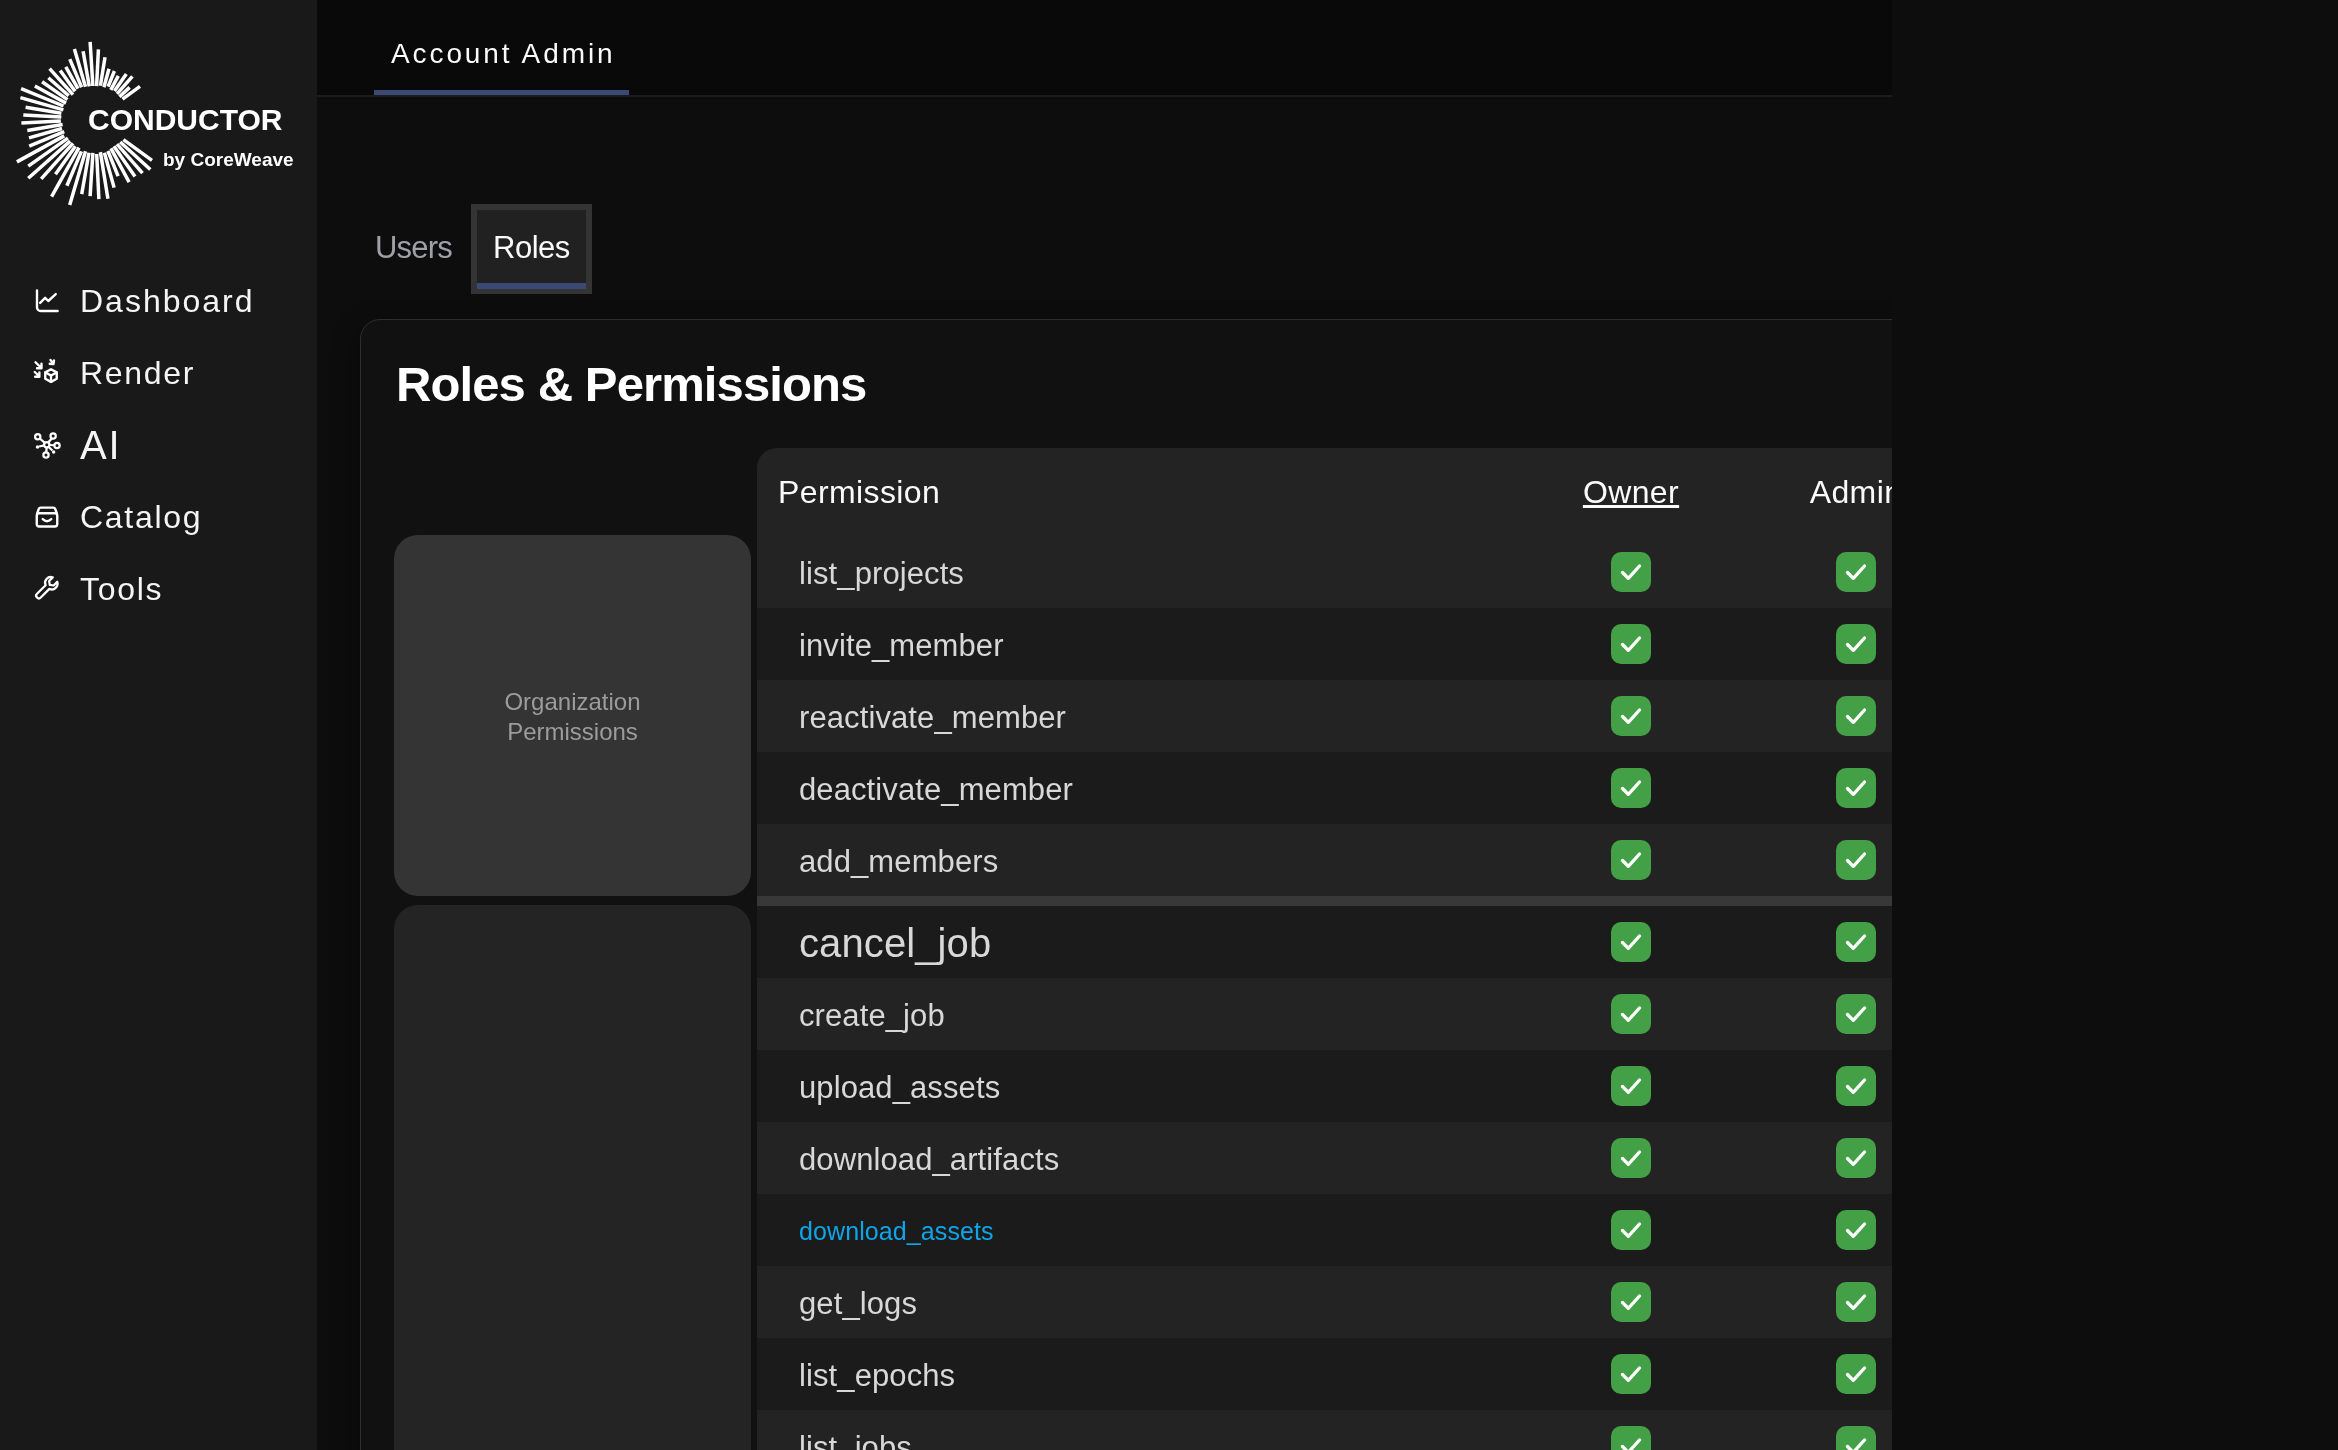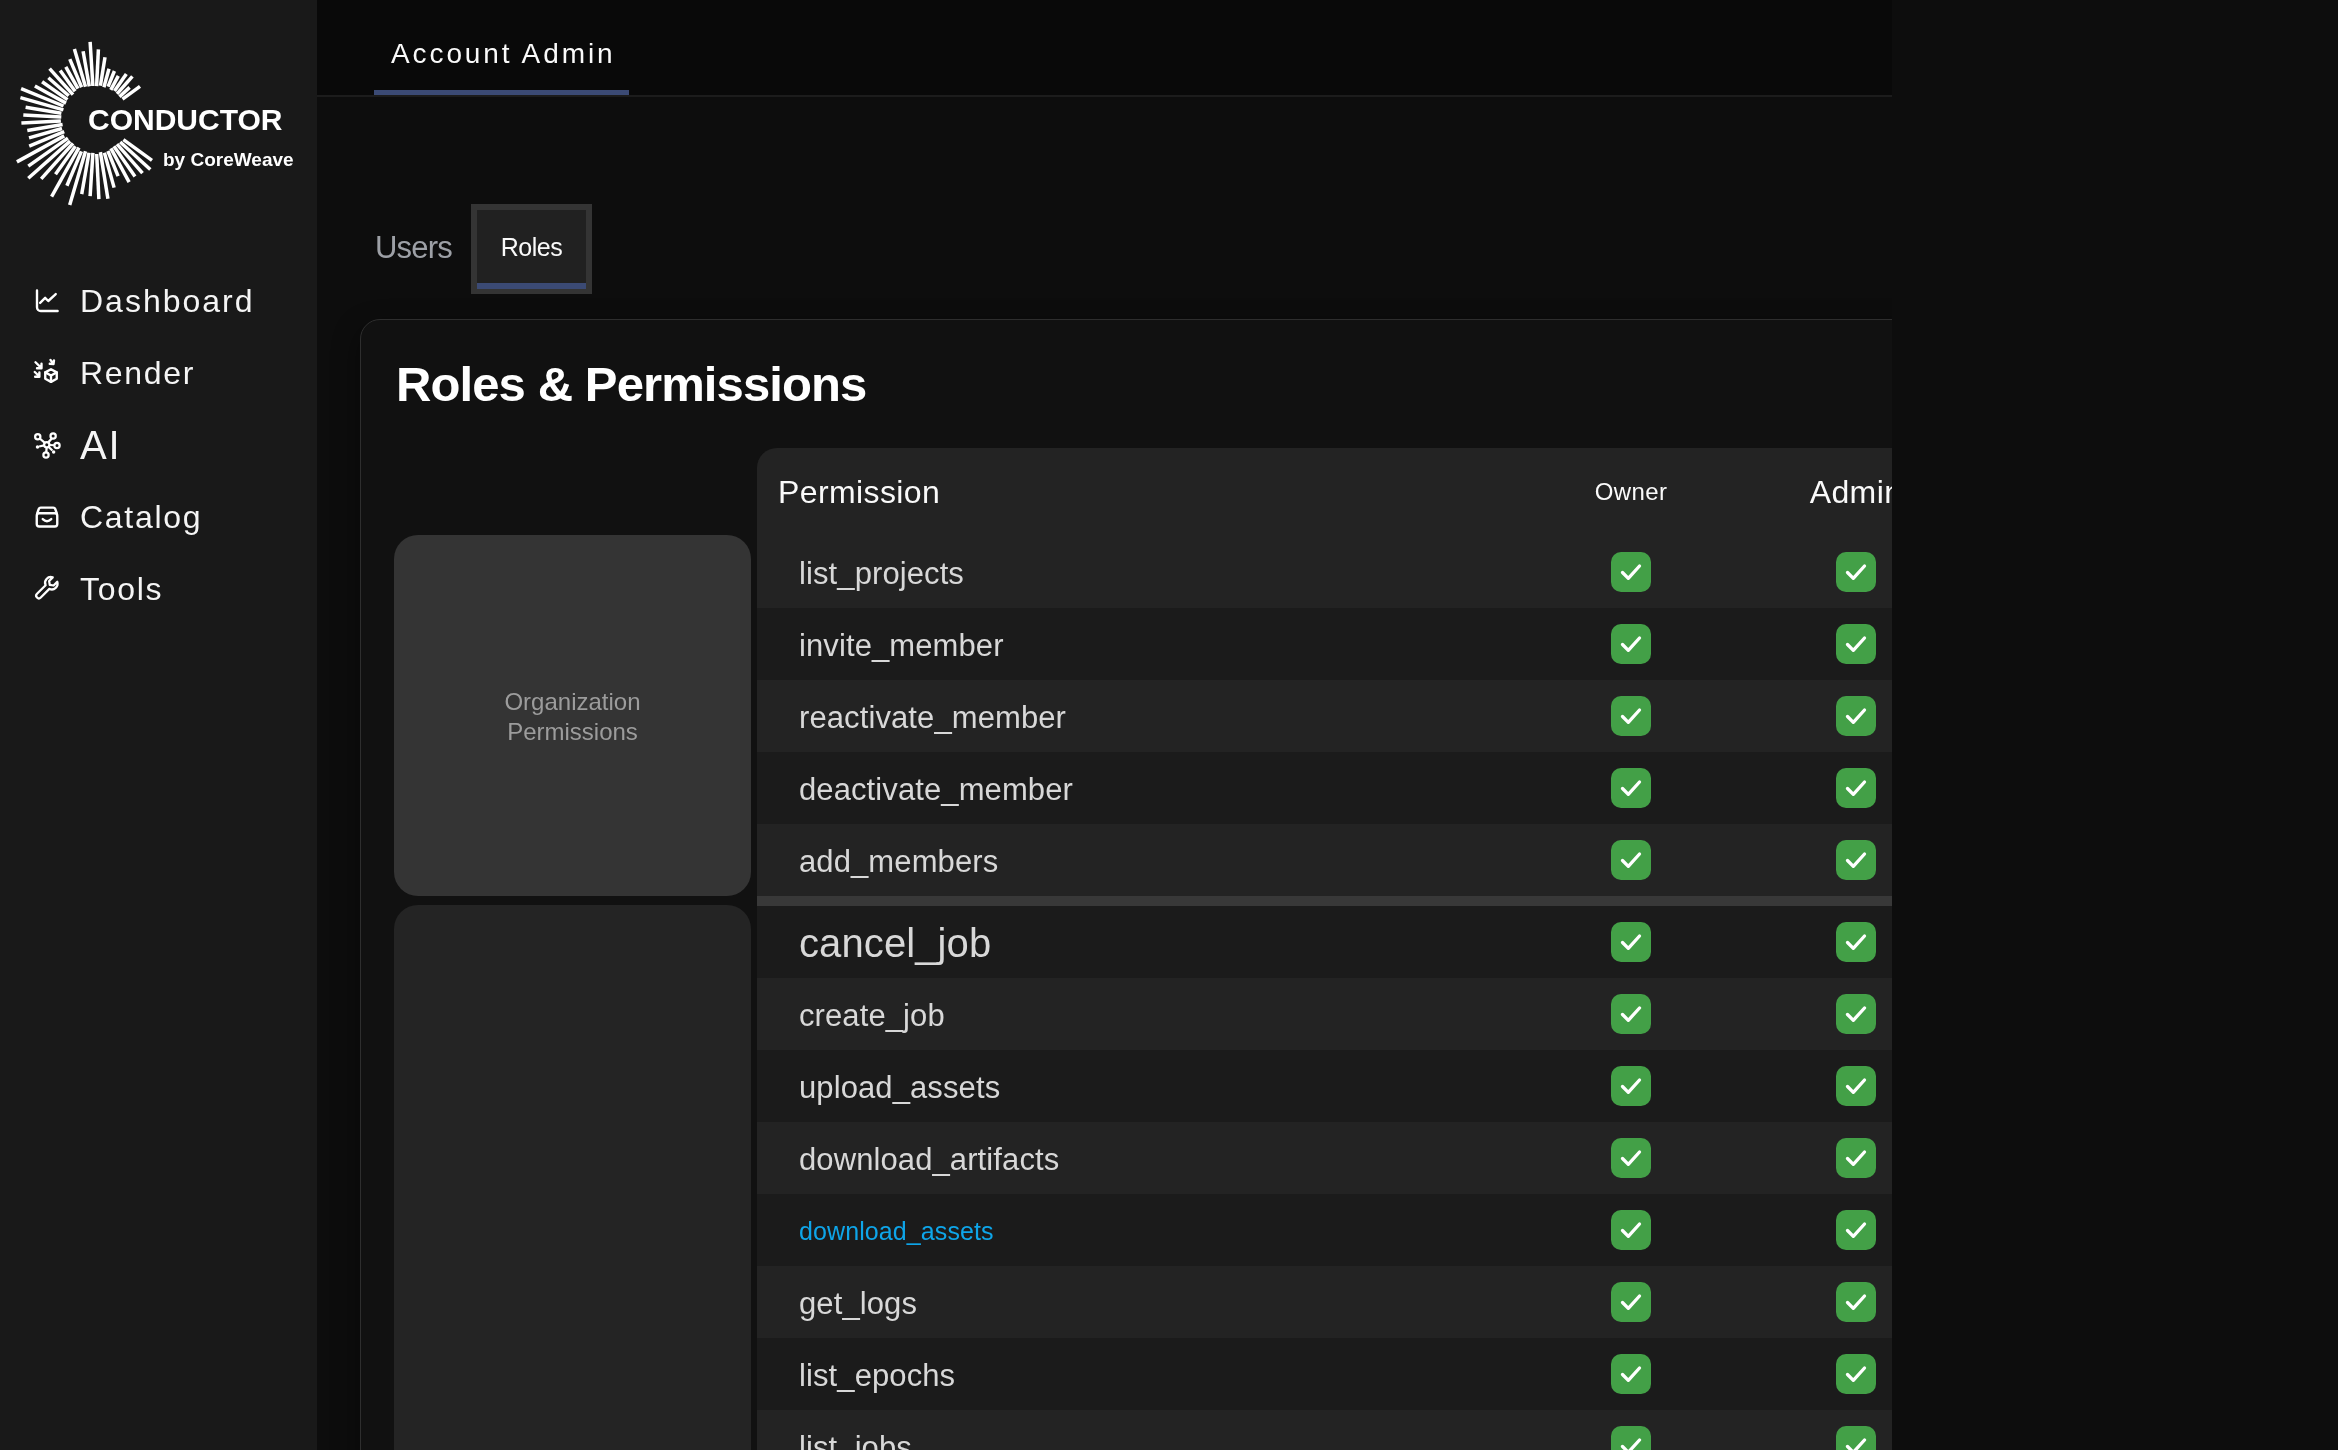--- a/index.html
+++ b/index.html
@@ -105,35 +105,35 @@
   <div class="abs" style="left:80px; top:501px; font-size:32px; line-height:32px; color:#f5f5f5; letter-spacing:1.7px;">Catalog</div>
   <div class="abs" style="left:32px; top:574px; width:30px; height:30px;"><svg width="30" height="30" viewBox="0 0 24 24" fill="none" stroke="#fff" stroke-width="1.8" stroke-linecap="round" stroke-linejoin="round">
         <path d="M20.2 6.2 a4.6 4.6 0 0 1 -6.3 5.7 L7 18.8 a2.1 2.1 0 0 1 -3 -3 L10.9 9 a4.6 4.6 0 0 1 5.7 -6.3 L13.7 5.6 l0.5 3.1 3.1 0.5 Z"></path>
       </svg></div>
   <div class="abs" style="left:80px; top:573px; font-size:32px; line-height:32px; color:#f5f5f5; letter-spacing:1.7px;">Tools</div>
 
 
   <div class="abs" style="left:375px; top:232px; font-size:31px; line-height:31px; color:#9da0a6; letter-spacing:-0.8px;">Users</div>
   <div class="abs" style="left:471px; top:204px; width:121px; height:90px; background:#343434;">
     <div style="position:absolute; left:6px; right:6px; top:6px; bottom:6px; background:#212121;"></div>
-    <div style="position:absolute; left:0; right:0; top:28px; text-align:center; font-size:25px; line-height:31px; color:#fafafa; letter-spacing:-0.5px;">Roles</div>
+    <div style="position:absolute; left:0; right:0; top:28px; text-align:center; font-size:31px; line-height:31px; color:#fafafa; letter-spacing:-0.5px;">Roles</div>
     <div style="position:absolute; left:6px; right:6px; bottom:5px; height:6px; background:#3b4a74;"></div>
   </div>
 
   <div class="abs" style="left:360px; top:319px; width:1950px; height:1250px; background:#111111; border:1px solid #2e2e2e; border-radius:20px; box-shadow:0 10px 28px rgba(0,0,0,0.45);"></div>
   <div class="abs" style="left:396px; top:360px; font-size:49px; line-height:49px; font-weight:bold; color:#ffffff; letter-spacing:-0.9px;">Roles &amp; Permissions</div>
 
   <div class="abs" style="left:394px; top:535px; width:357px; height:361px; background:#343434; border-radius:24px;">
     <div style="position:absolute; left:0; right:0; top:152px; text-align:center; font-size:24px; color:#9c9c9c; line-height:30px;">Organization<br>Permissions</div>
   </div>
   <div class="abs" style="left:394px; top:905px; width:357px; height:645px; background:#242424; border-radius:24px;"></div>
 
   <div class="abs" style="left:757px; top:448px; width:1436px; height:88px; background:#232323; border-radius:20px 20px 0 0;"></div>
   <div class="abs" style="left:778px; top:476px; font-size:32px; line-height:32px; color:#fafafa; letter-spacing:0.4px;">Permission</div>
-  <div class="abs" style="left:1521px; top:476px; width:220px; text-align:center; font-size:24px; line-height:32px; color:#fafafa; letter-spacing:0.4px;">Owner</div>
+  <div class="abs" style="left:1521px; top:476px; width:220px; text-align:center; font-size:32px; line-height:32px; color:#fafafa; letter-spacing:0.4px;text-decoration:underline;">Owner</div>
   <div class="abs" style="left:1746px; top:476px; width:220px; text-align:center; font-size:32px; line-height:32px; color:#fafafa; letter-spacing:0.4px;">Admin</div>
   <div class="abs" style="left:1971px; top:476px; width:220px; text-align:center; font-size:32px; line-height:32px; color:#fafafa; letter-spacing:0.4px;">Member</div>
 
   <div class="abs" style="left:757px; top:536px; width:1436px; height:72px; background:#232323;"></div>
   <div class="abs" style="left:799px; top:558px; font-size:31px; line-height:31px; color:#d8d8d8; letter-spacing:0.1px;">list_projects</div>
   <div class="abs" style="left:1611px; top:552px; width:40px; height:40px;"><svg width="40" height="40" viewBox="0 0 40 40">
         <rect width="40" height="40" rx="10" fill="#43a047"></rect>
         <path d="M11.5 20.5 L17.3 26.3 L28.5 14" fill="none" stroke="#fff" stroke-width="3.3" stroke-linecap="round" stroke-linejoin="round"></path>
       </svg></div>
   <div class="abs" style="left:1836px; top:552px; width:40px; height:40px;"><svg width="40" height="40" viewBox="0 0 40 40">

